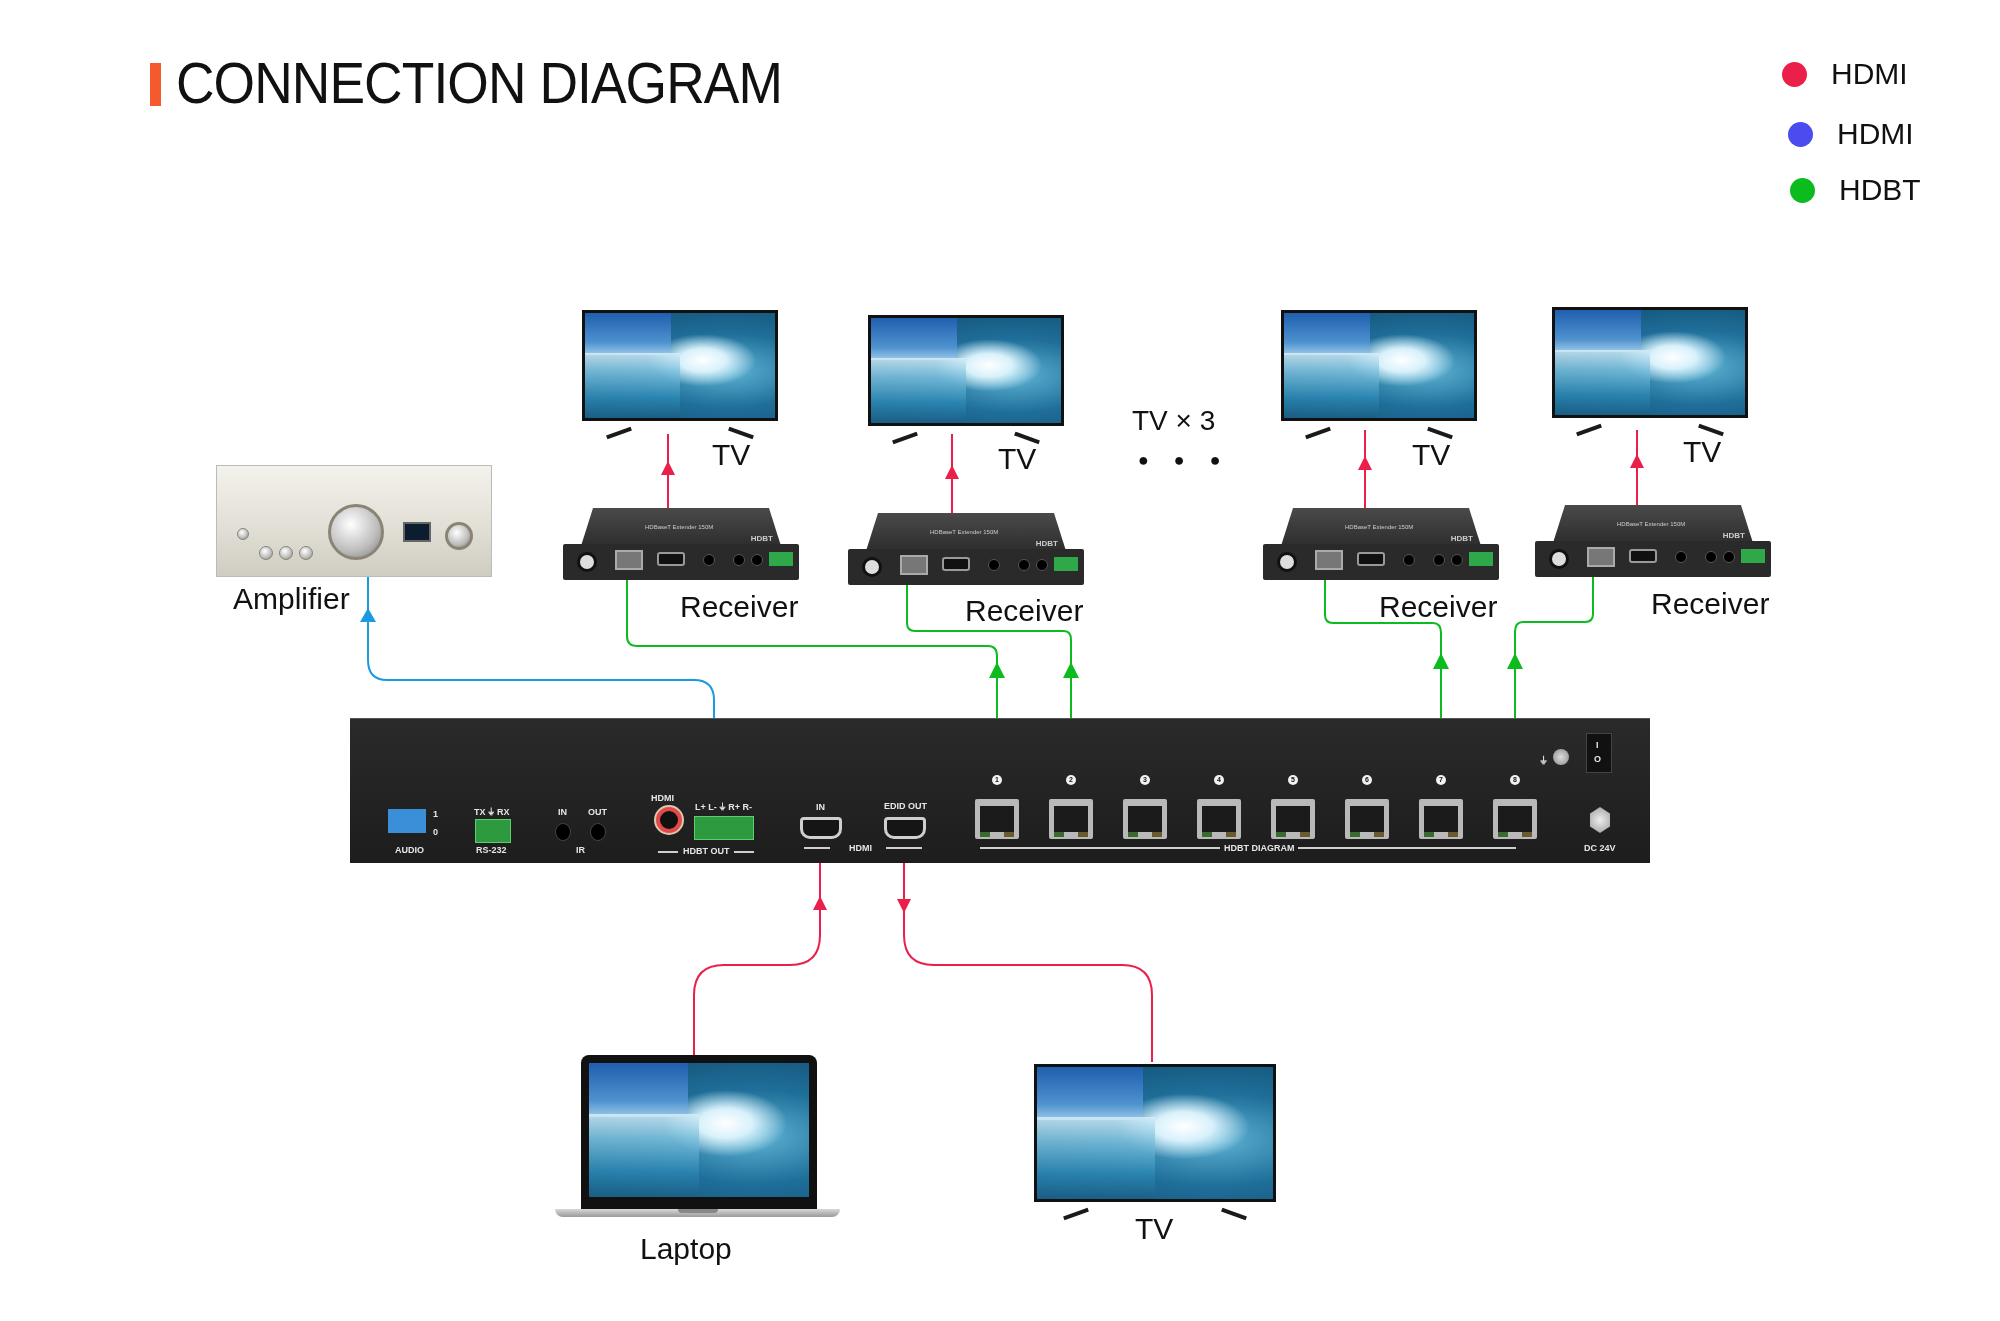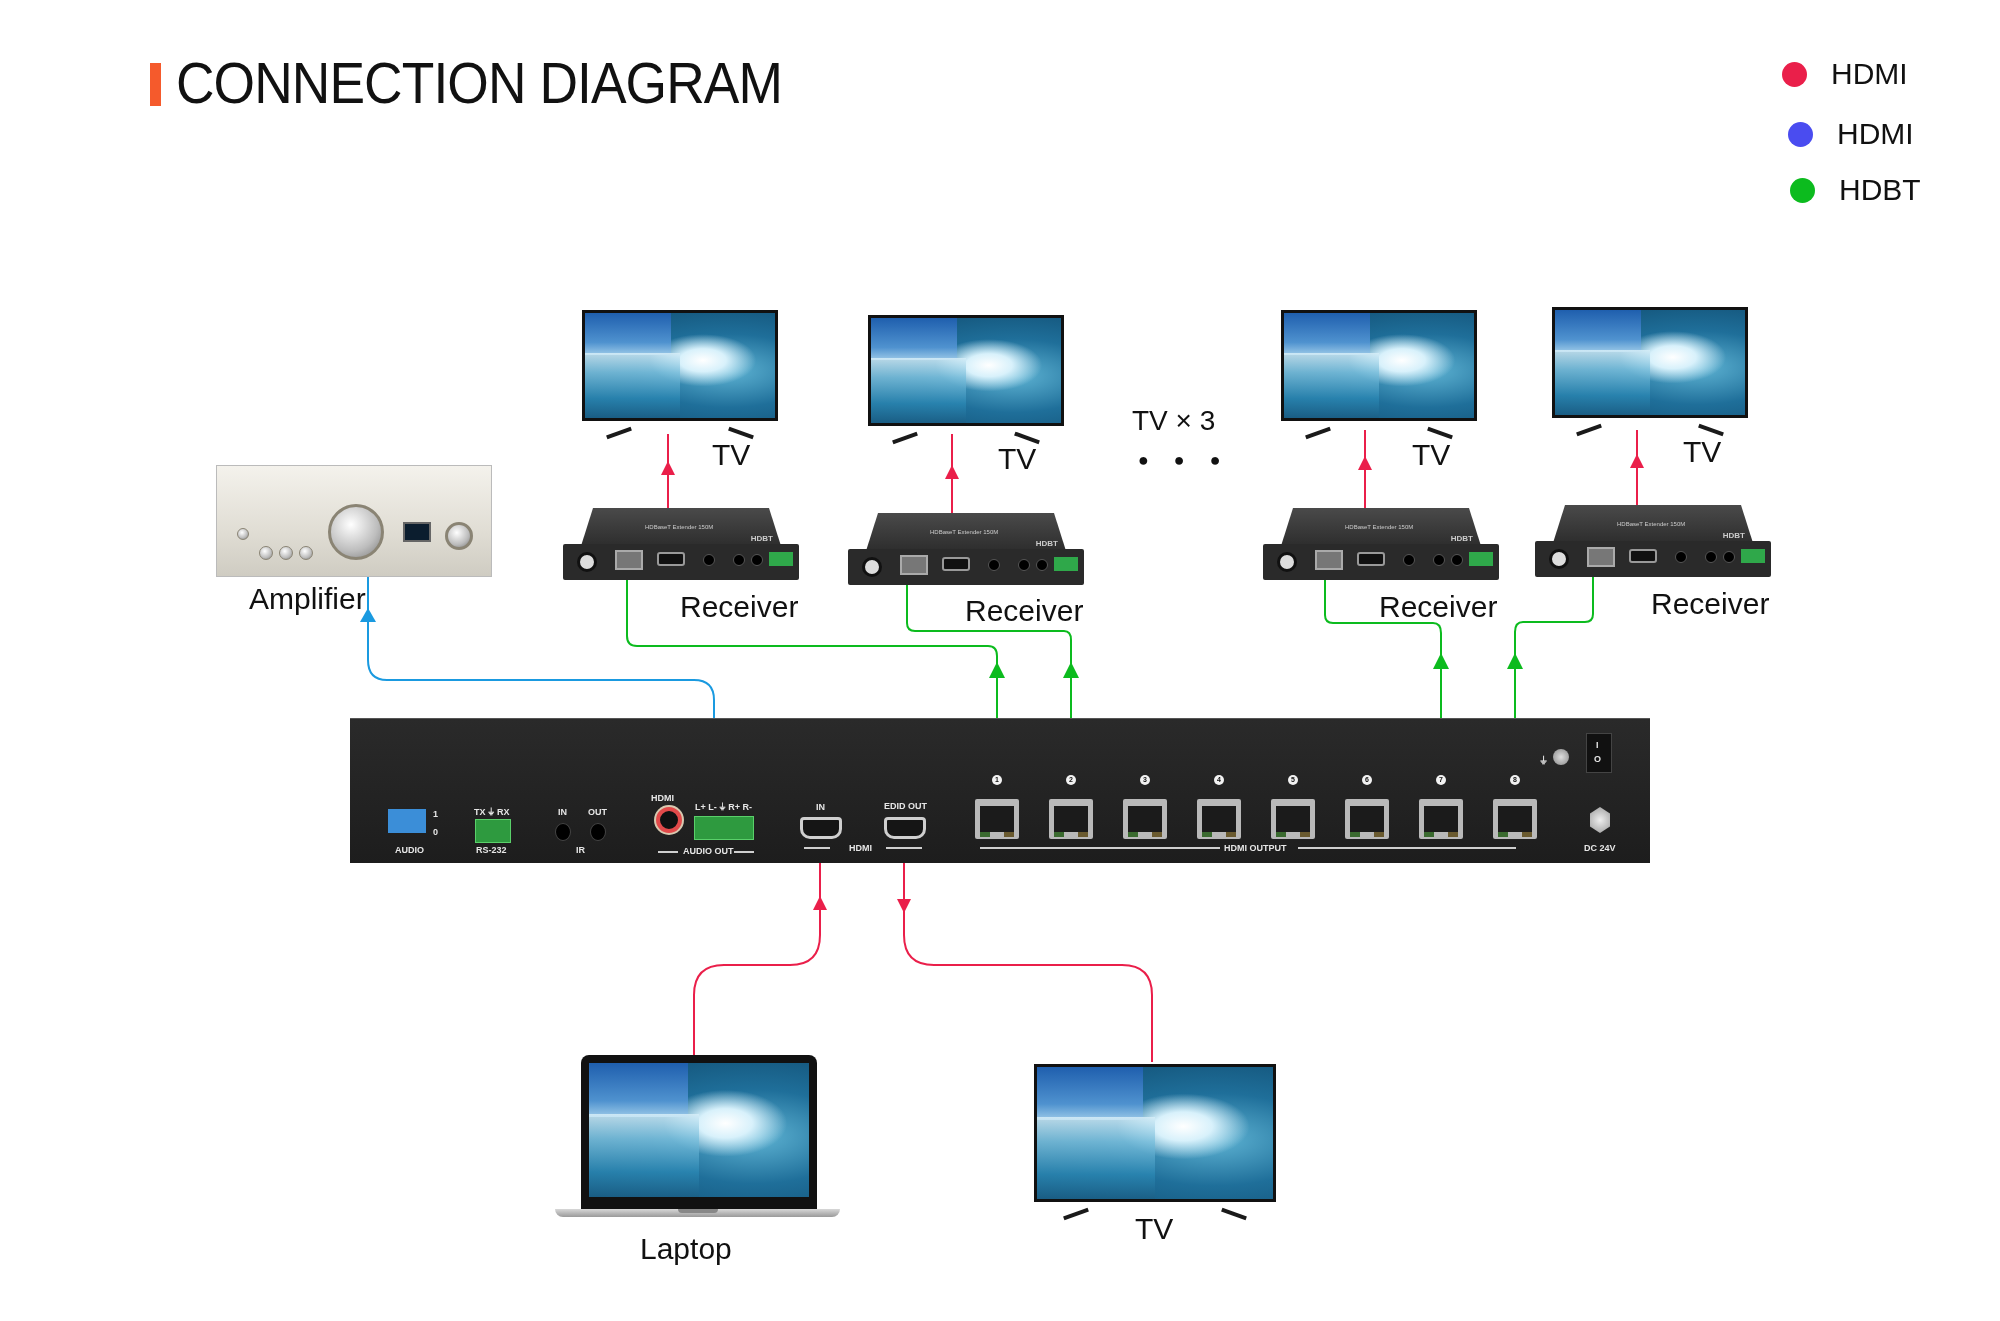--- a/index.html
+++ b/index.html
@@ -221,21 +221,21 @@
 
 <div class="amp">
   <div class="knob" style="left:111px; top:38px; width:50px; height:50px;"></div>
   <div class="knob" style="left:228px; top:56px; width:22px; height:22px;"></div>
   <div class="display" style="left:186px; top:56px; width:24px; height:16px;"></div>
   <div class="knob" style="left:42px; top:80px; width:12px; height:12px; border-width:1px;"></div>
   <div class="knob" style="left:62px; top:80px; width:12px; height:12px; border-width:1px;"></div>
   <div class="knob" style="left:82px; top:80px; width:12px; height:12px; border-width:1px;"></div>
   <div class="knob" style="left:20px; top:62px; width:10px; height:10px; border-width:1px;"></div>
 </div>
-<div class="lbl" style="left:249px; top:582px;">Amplifier</div>
+<div class="lbl" style="left:233px; top:582px;">Amplifier</div>
 
 <div class="device">
 
   <div class="abs" style="left:38px; top:90px; width:38px; height:24px; background:#3b8ed8;"></div>
   <div class="dtxt" style="left:83px; top:90px;">1</div>
   <div class="dtxt" style="left:83px; top:108px;">0</div>
   <div class="dtxt" style="left:45px; top:126px;">AUDIO</div>
 
   <div class="dtxt" style="left:124px; top:88px;">TX ⏚ RX</div>
   <div class="abs" style="left:125px; top:100px; width:34px; height:22px; background:#2e9a3f; border:1px solid #5ad06a;"></div>
@@ -246,21 +246,21 @@
   <div class="abs" style="left:205px; top:104px; width:14px; height:16px; border-radius:50%; background:#000; border:1px solid #444;"></div>
   <div class="abs" style="left:240px; top:104px; width:14px; height:16px; border-radius:50%; background:#000; border:1px solid #444;"></div>
   <div class="dtxt" style="left:226px; top:126px;">IR</div>
 
   <div class="dtxt" style="left:301px; top:74px;">HDMI</div>
   <div class="abs" style="left:306px; top:88px; width:18px; height:18px; border-radius:50%; background:#111; border:4px solid #e24a4a; box-shadow:0 0 0 2px #d8c9b0;"></div>
 
   <div class="dtxt" style="left:345px; top:83px;">L+ L- ⏚ R+ R-</div>
   <div class="abs" style="left:344px; top:97px; width:58px; height:22px; background:#2e9a3f; border:1px solid #5ad06a;"></div>
   <div class="underline" style="left:308px; top:132px; width:20px;"></div>
-  <div class="dtxt" style="left:333px; top:127px;">AUDIO OUT</div>
+  <div class="dtxt" style="left:333px; top:127px;">HDBT OUT</div>
   <div class="underline" style="left:384px; top:132px; width:20px;"></div>
 
   <div class="dtxt" style="left:466px; top:83px;">IN</div>
   <div class="hdmiport" style="left:450px; top:98px;"></div>
   <div class="underline" style="left:454px; top:128px; width:26px;"></div>
   <div class="dtxt" style="left:499px; top:124px;">HDMI</div>
   <div class="dtxt" style="left:534px; top:82px;">EDID OUT</div>
   <div class="hdmiport" style="left:534px; top:98px;"></div>
   <div class="underline" style="left:536px; top:128px; width:36px;"></div>
 
@@ -308,21 +308,21 @@
         <div class="led2"></div>
       </div>
       <div class="portnum" style="left: 1160px; top: 56px;">8</div>
       <div class="rj45" style="left: 1143px; top: 80px;">
         <div class="in"></div>
         <div class="led1"></div>
         <div class="led2"></div>
       </div>
     </div>
   <div class="underline" style="left:630px; top:128px; width:240px;"></div>
-  <div class="dtxt" style="left:874px; top:124px;">HDMI OUTPUT</div>
+  <div class="dtxt" style="left:874px; top:124px;">HDBT DIAGRAM</div>
   <div class="underline" style="left:948px; top:128px; width:218px;"></div>
 
   <div class="dtxt" style="left:1190px; top:36px; font-size:10px;">⏚</div>
   <div class="abs" style="left:1203px; top:30px; width:16px; height:16px; border-radius:50%; background:radial-gradient(circle,#ddd,#888);"></div>
   <div class="abs" style="left:1236px; top:14px; width:24px; height:38px; background:#111; border:1px solid #444;">
     <div class="dtxt" style="left:9px; top:6px;">I</div>
     <div class="dtxt" style="left:7px; top:20px;">O</div>
   </div>
   <div class="abs" style="left:1240px; top:88px; width:20px; height:26px; background:radial-gradient(circle,#eee,#999); clip-path:polygon(50% 0,100% 25%,100% 75%,50% 100%,0 75%,0 25%);"></div>
   <div class="dtxt" style="left:1234px; top:124px;">DC 24V</div>

